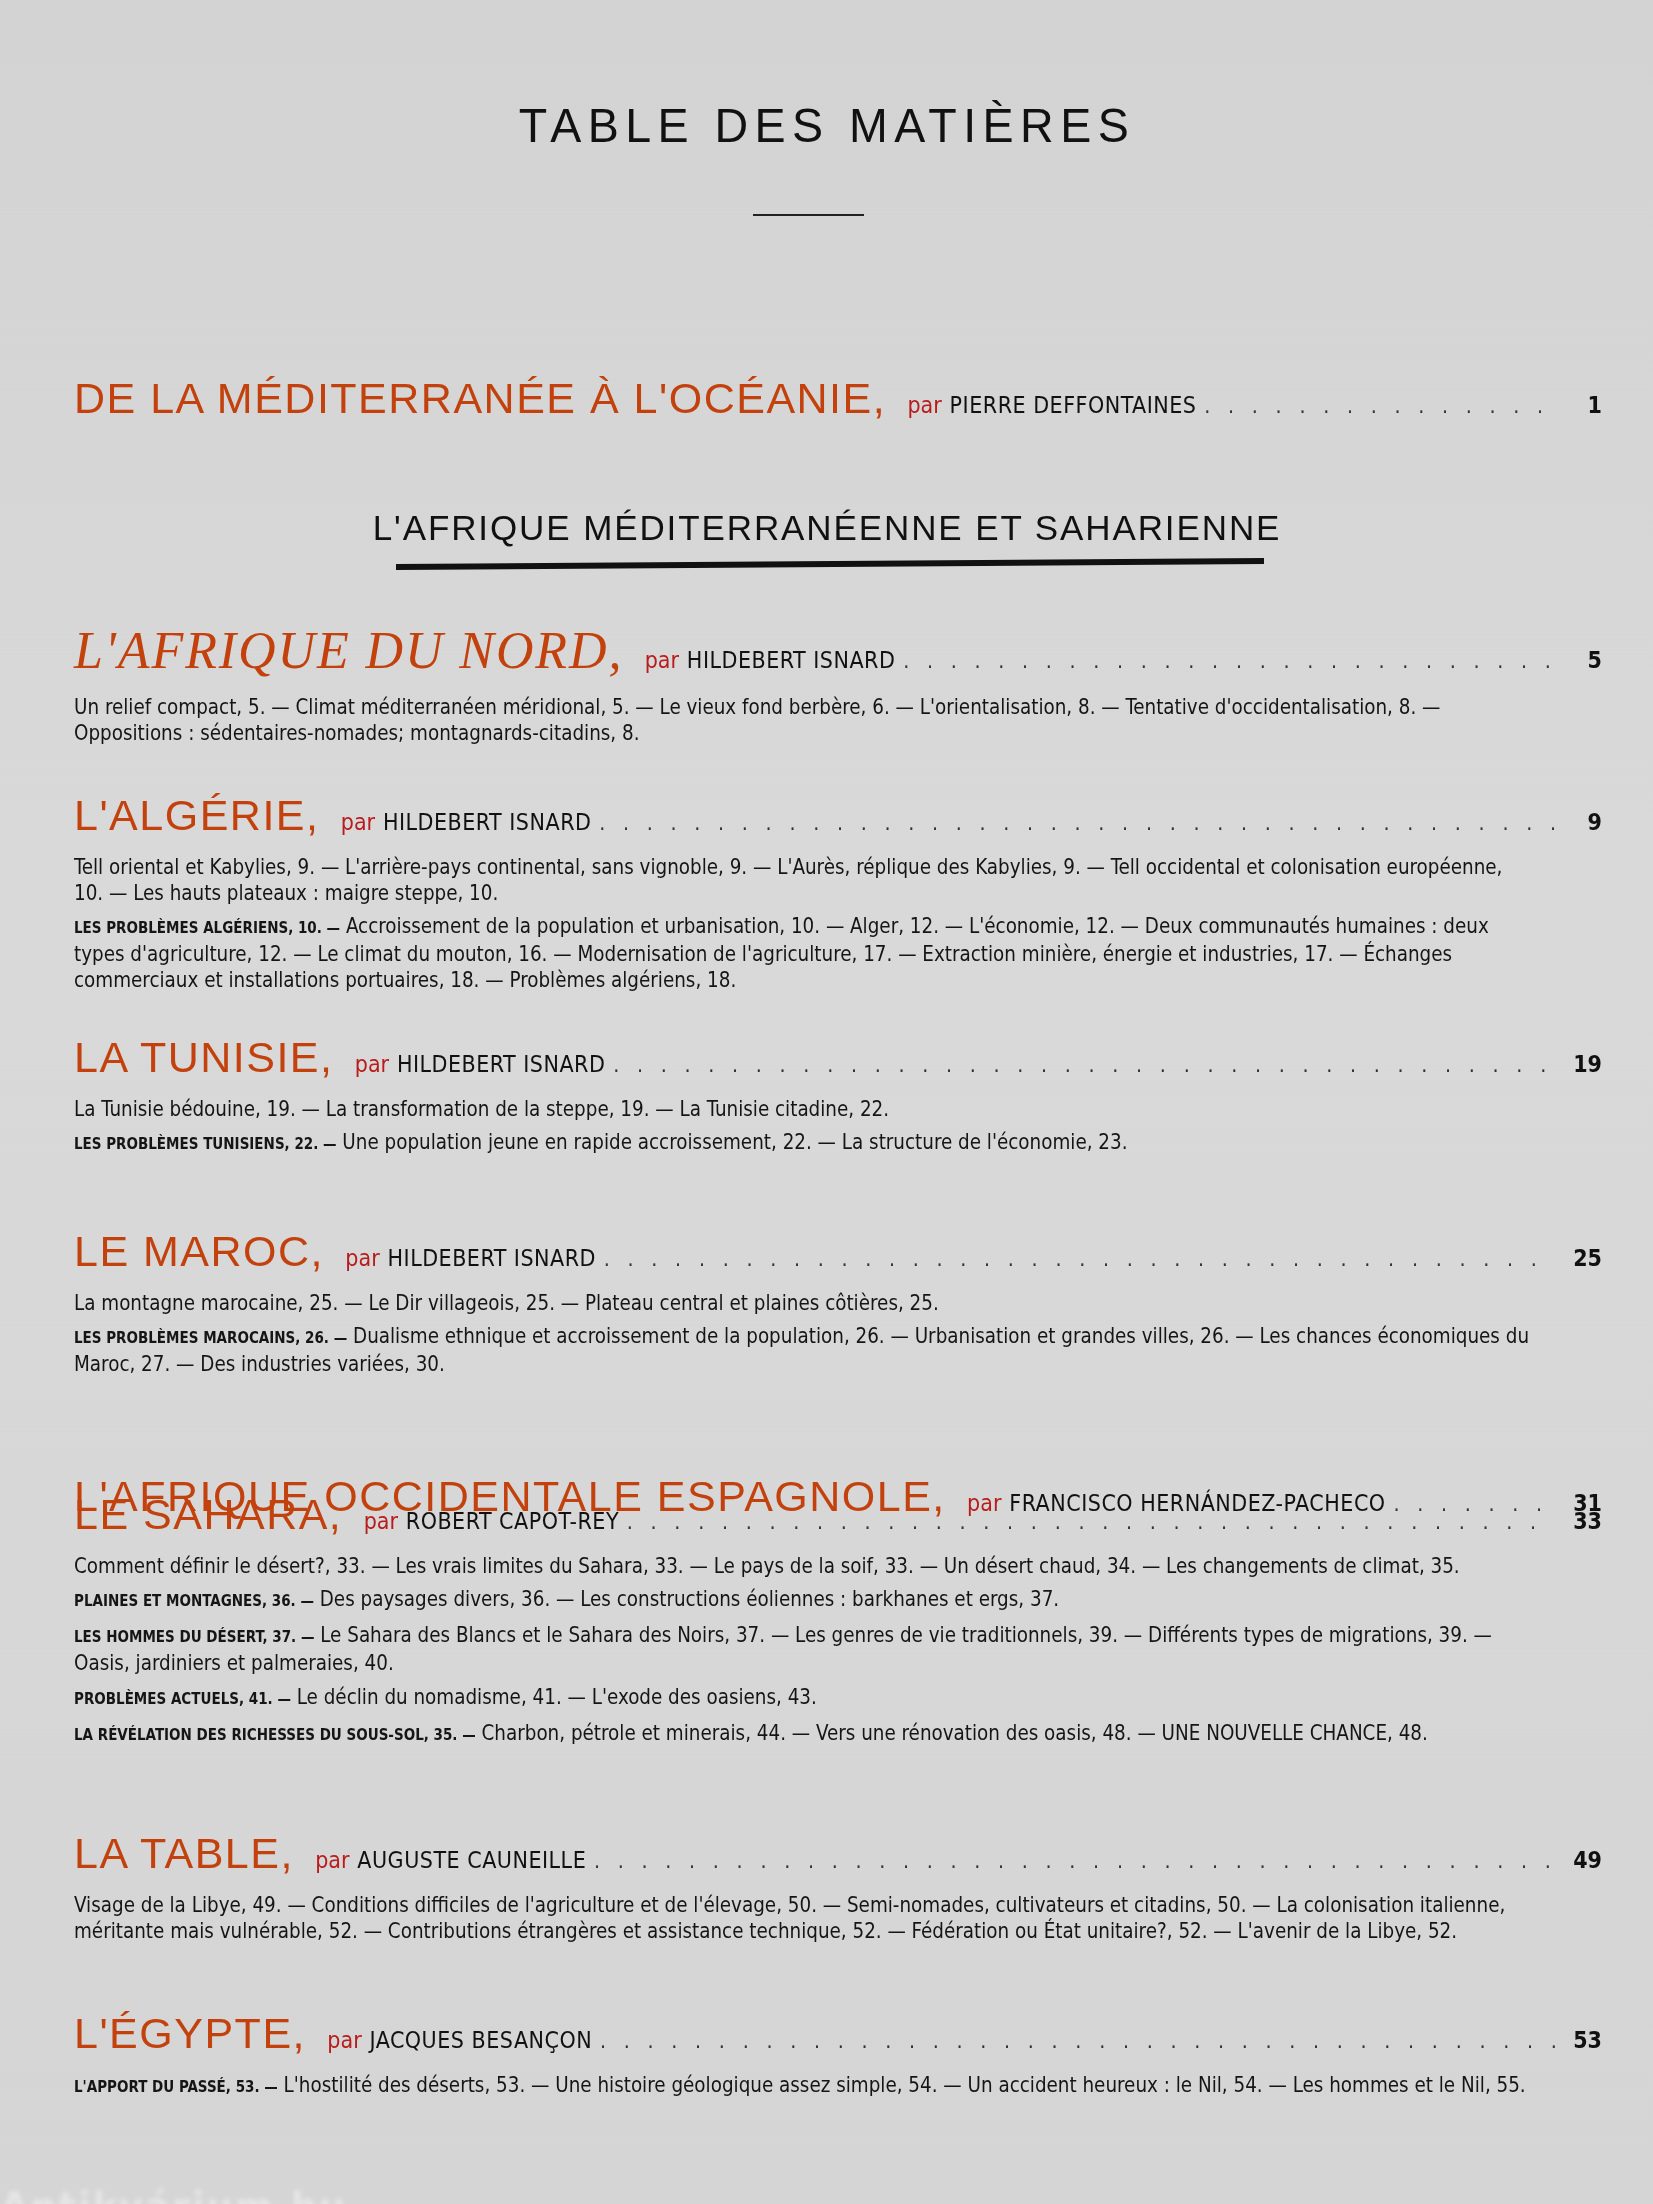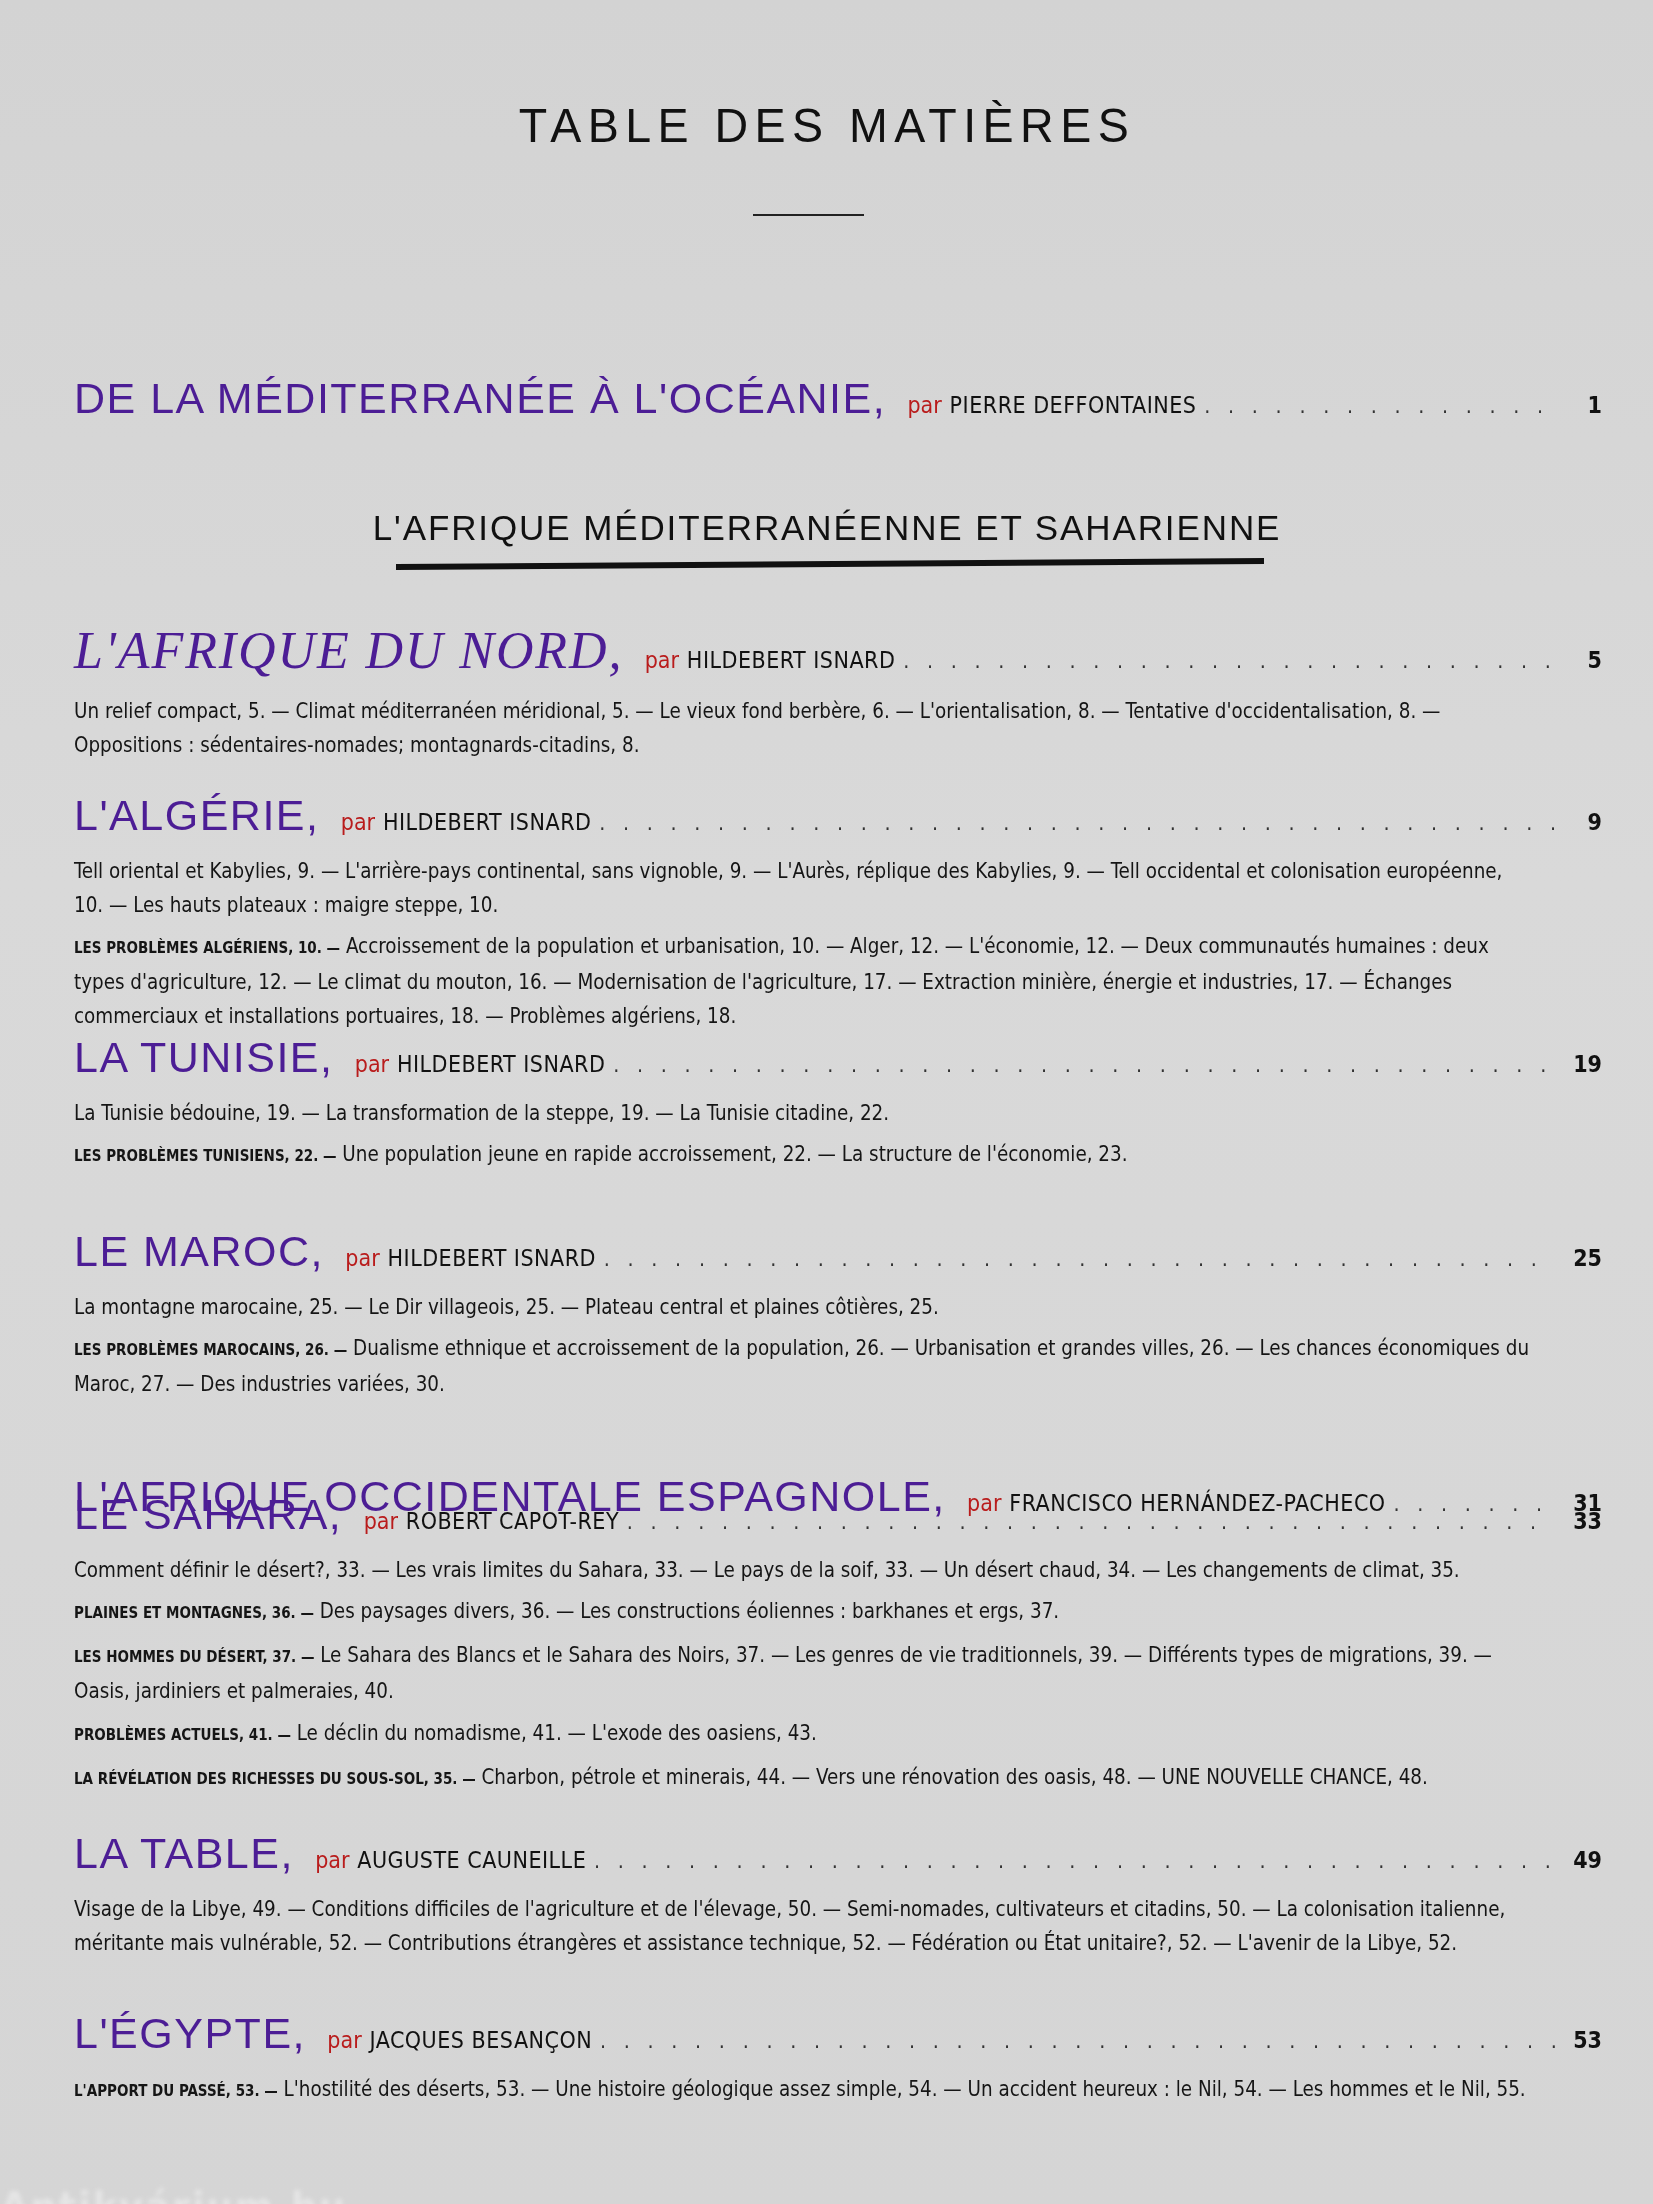--- a/index.html
+++ b/index.html
@@ -17,30 +17,30 @@
     font-family: "Liberation Sans Narrow", "Liberation Sans", sans-serif;
     font-size: 49px; letter-spacing: 6.8px; font-weight: normal; color: #111;
     transform: scaleX(0.95);
   }
   .title-rule { position: absolute; left: 753px; top: 214px; width: 111px; height: 1.9px; background: #222; }
 
   .entry { position: absolute; left: 74px; width: 1528px; }
   .entry-head { display: flex; align-items: baseline; white-space: nowrap; }
   .entry-title {
     font-family: "Liberation Sans Narrow", "Liberation Sans", sans-serif;
-    font-size: 43px; color: #4c1d95; letter-spacing: 1.5px;
+    font-size: 43px; color: #c2410c; letter-spacing: 1.5px;
   }
   .entry-title.italic { font-family: "Liberation Serif", serif; font-style: italic; font-size: 52px; letter-spacing: 1.9px; }
   .par { font-size: 23px; margin-left: 21.3px; color: #b91c1c; }
   .author { font-size: 23px; margin-left: 7.8px; letter-spacing: 0.5px; color: #111; }
   .leader { flex: 1; overflow: hidden; font-size: 21.3px; color: #333; margin: 0 7.8px; letter-spacing: 5.8px; }
   .leader::before { content: ". . . . . . . . . . . . . . . . . . . . . . . . . . . . . . . . . . . . . . . . . . . . . . . . . . . . . . . . . . . . . . . . . . . . . . . . . . . . . . . . . . . . . . ."; }
   .page-num { font-size: 23px; font-weight: bold; width: 39px; text-align: right; color: #111; }
 
-  .desc { font-size: 20.4px; line-height: 34px; color: #151515; margin-top: 13.6px; width: 1456px; }
+  .desc { font-size: 20.4px; line-height: 26px; color: #151515; margin-top: 13.6px; width: 1456px; }
   .desc .bold { font-weight: bold; font-size: 15px; }
   .sub { margin-top: 7.8px; }
 
   .section-head {
     position: absolute; left: 0; width: 1654px; top: 508px; text-align: center;
     font-family: "Liberation Sans Narrow", "Liberation Sans", sans-serif;
     font-size: 35px; letter-spacing: 1.9px; color: #111;
   }
   .section-rule { position: absolute; left: 396px; top: 561px; width: 868px; height: 5.8px; background: #111; transform: rotate(-0.4deg); }
 

